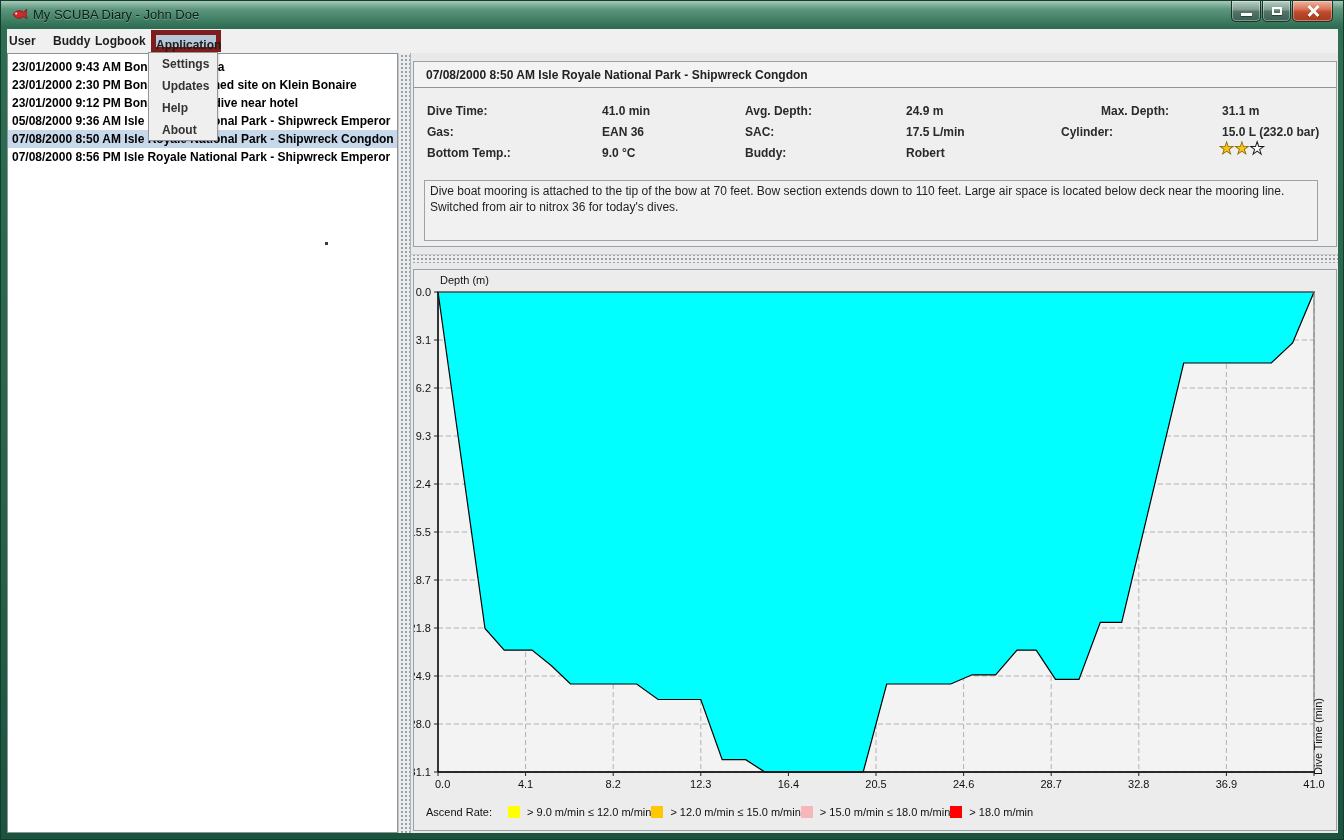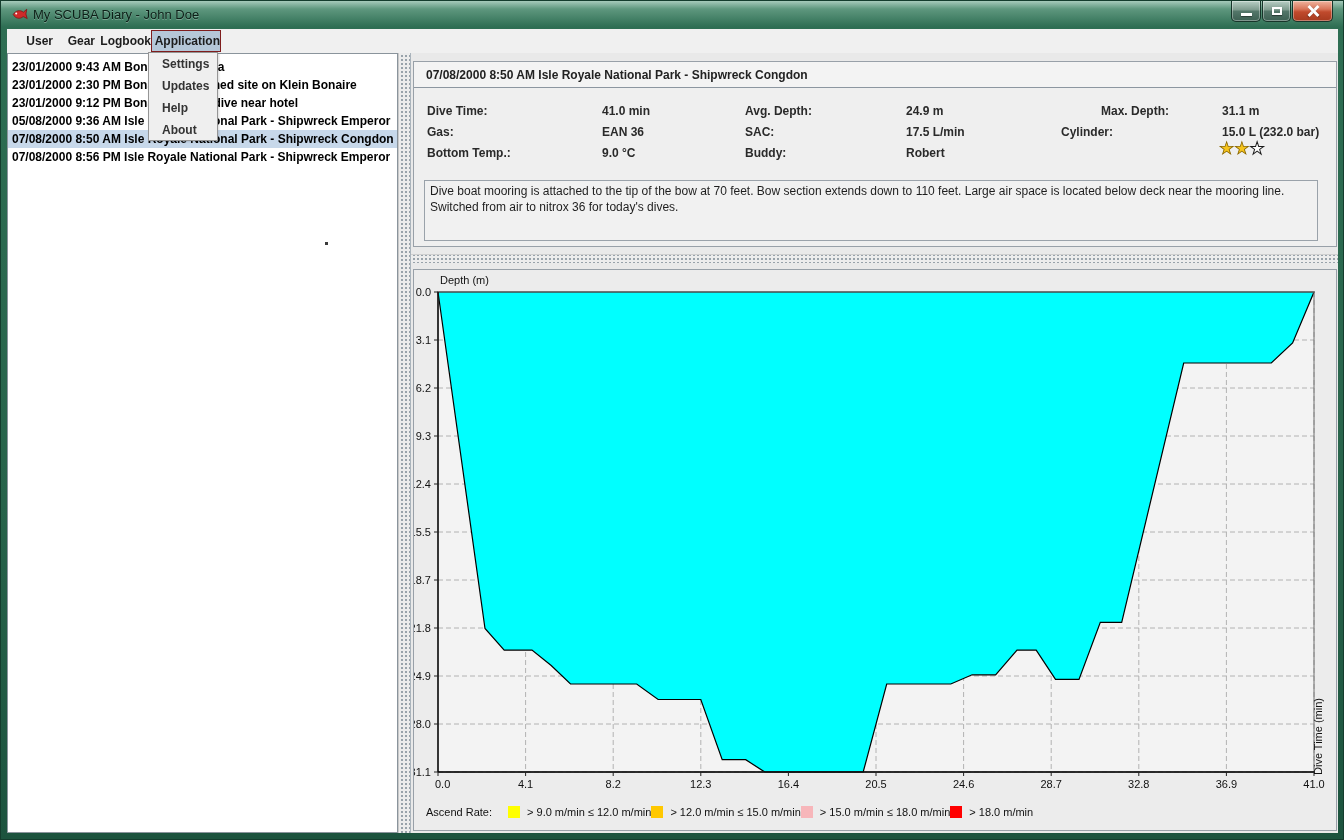--- a/index.html
+++ b/index.html
@@ -27,23 +27,23 @@
   .glyph-max { position:absolute; left:9px; top:6px; width:10px; height:8px;
                border:2px solid #fff; box-shadow:0 1px 1px rgba(0,0,0,.4); }
   .glyph-x { position:absolute; left:14px; top:4px; width:12px; height:12px; }
   .glyph-x::before,.glyph-x::after { content:""; position:absolute; left:5px; top:-1px; width:3px; height:14px;
                background:#fff; box-shadow:0 1px 1px rgba(0,0,0,.35); }
   .glyph-x::before { transform:rotate(45deg); } .glyph-x::after { transform:rotate(-45deg); }
   
   .frame { position:absolute; left:6px; top:28px; right:7px; bottom:8px; background:#f0f0f0; }
   
   .menubar { position:absolute; left:6px; top:28px; width:1331px; height:24px; background:#f0f0f0; }
-  .mitem { position:absolute; top:1px; height:22px; line-height:22px; text-align:right;
+  .mitem { position:absolute; top:1px; height:22px; line-height:22px; text-align:left;
            font-size:12px; font-weight:bold; color:#1d1d1d; cursor:default; }
-  .mitem.active { background:#b5c7d8; border:1px solid #7f1d1d; line-height:20px; }
+  .mitem.active { background:#b5c7d8; border:5px solid #7f1d1d; line-height:20px; }
   
   .dropdown { position:absolute; left:148px; top:52px; width:70px; height:89px; background:#efefef;
               border:1px solid #959595; z-index:50; box-shadow:1px 1px 2px rgba(0,0,0,.15); }
   .ditem { height:22px; line-height:22px; padding-left:13px; font-size:12px; font-weight:bold; color:#333; }
   
   .list-panel { position:absolute; left:6px; top:52px; width:391px; height:780px; background:#fff;
                 border:1px solid #8a949c; padding-top:4px; overflow:hidden; }
   .lrow { height:18px; line-height:18px; padding-left:4px; font-size:12px; font-weight:bold;
           color:#000; white-space:nowrap; }
   .lrow.sel { background:#c7d8ea; }
@@ -104,21 +104,21 @@
       <div class="wbtn close">
           <div class="glyph-x"></div>
         </div>
     </div>
   </div>
 
   <div class="frame"></div>
 
   <div class="menubar" id="menubar">
       <div class="mitem" style="left: 2px; width: 44px;">User</div>
-      <div class="mitem" style="left: 46px; width: 42px;">Gear</div>
+      <div class="mitem" style="left: 46px; width: 42px;">Buddy</div>
       <div class="mitem" style="left: 88px; width: 56px;">Logbook</div>
       <div class="mitem active" style="left: 144px; width: 70px;">Application</div>
     </div>
 
   <div class="list-panel" id="dive-list">
       <div class="lrow">23/01/2000 9:43 AM Bonaire - Karpata</div>
       <div class="lrow">23/01/2000 2:30 PM Bonaire - Unnamed site on Klein Bonaire</div>
       <div class="lrow">23/01/2000 9:12 PM Bonaire - Night dive near hotel</div>
       <div class="lrow">05/08/2000 9:36 AM Isle Royale National Park - Shipwreck Emperor</div>
       <div class="lrow sel">07/08/2000 8:50 AM Isle Royale National Park - Shipwreck Congdon</div>

